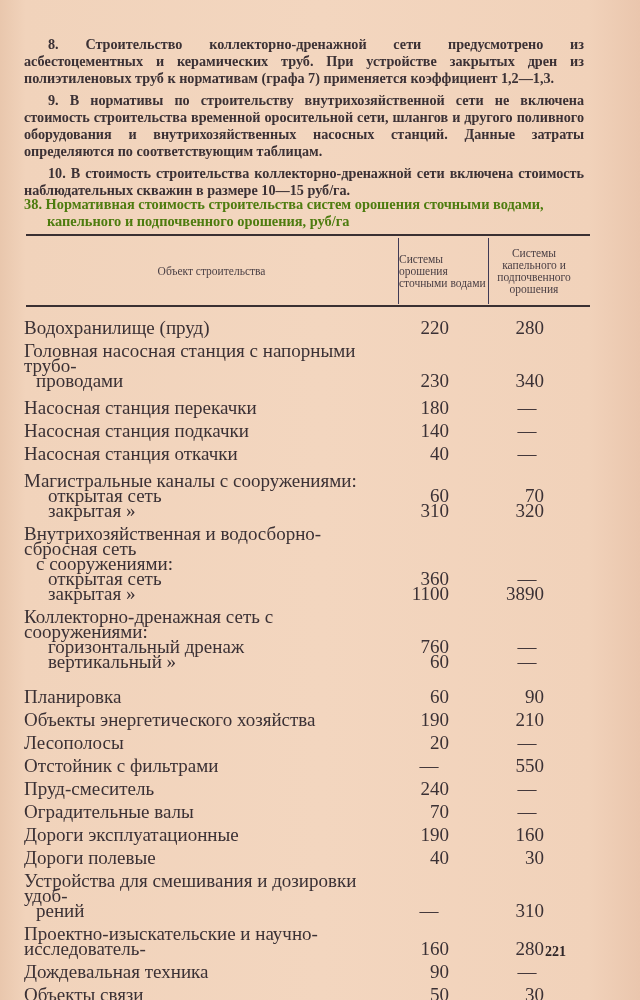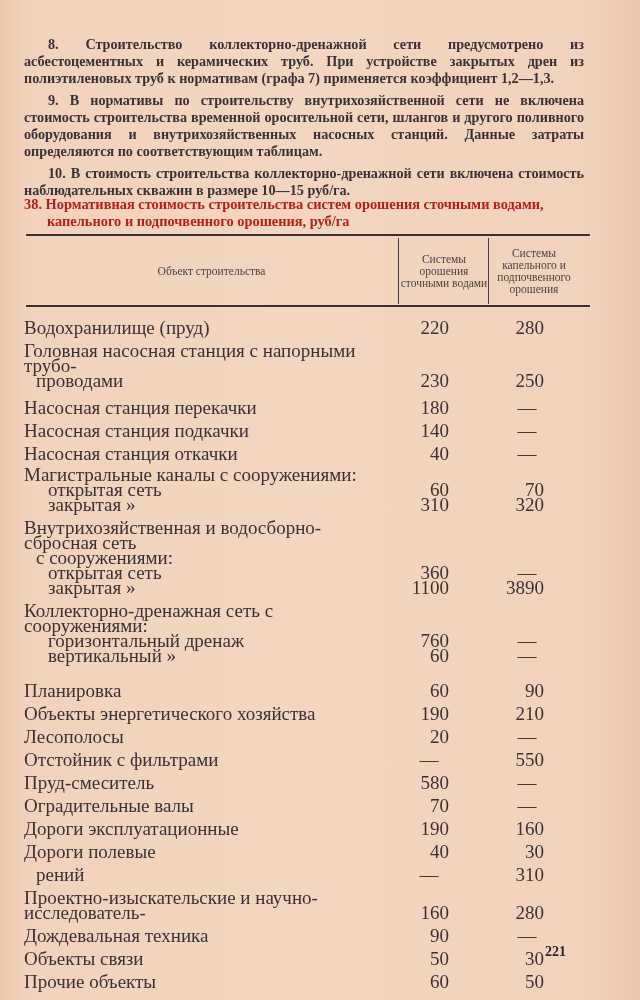--- a/index.html
+++ b/index.html
@@ -5,26 +5,26 @@
   html, body { margin:0; padding:0; }
   body {
     width:640px; height:1000px; overflow:hidden;
     background: linear-gradient(90deg, #e9c7ad 0%, #f1d3bb 4%, #f3d6bf 50%, #f1d2ba 92%, #eac6ad 100%);
     font-family: "Liberation Serif", "DejaVu Serif", serif;
     color:#3a3032;
     position:relative;
   }
   .notes { position:absolute; left:24px; top:36px; width:560px; font-size:14.2px; line-height:17px; font-weight:bold; color:#3b3135; }
   .notes p { margin:0 0 5px 0; text-indent:24px; text-align:justify; }
-  .title { position:absolute; left:24px; top:196px; width:566px; font-size:14.4px; line-height:17px; font-weight:bold; color:#b91c1c; }
+  .title { position:absolute; left:24px; top:196px; width:566px; font-size:14.4px; line-height:17px; font-weight:bold; color:#4d7c0f; }
   .title .l2 { padding-left:23px; display:block; }
   .rule { position:absolute; left:26px; width:564px; background:#3a3032; }
   .hdr { position:absolute; top:238px; left:26px; width:564px; height:66px; font-size:11.5px; line-height:12px; color:#4a3f44; }
   .hdr .c0 { position:absolute; left:0; top:0; width:371px; height:66px; display:flex; align-items:center; justify-content:center; }
-  .hdr .c1 { position:absolute; left:372px; top:0; width:90px; height:66px; border-left:1.5px solid #3f3a55; display:flex; align-items:center; justify-content:center; text-align:center; }
+  .hdr .c1 { position:absolute; left:372px; top:0; width:90px; height:66px; border-left:1.5px solid #3f3a55; display:flex; align-items:center; justify-content:center; text-align:left; }
   .hdr .c2 { position:absolute; left:462px; top:0; width:90px; height:66px; border-left:1.5px solid #3f3a55; display:flex; align-items:center; justify-content:center; text-align:center; }
   .tbl { position:absolute; left:24px; top:320px; width:570px; font-size:19px; color:#3b3135; }
   .row { position:relative; }
   .row .name { width:370px; line-height:15px; }
   .row .cont { padding-left:12px; }
   .row .sub { padding-left:24px; }
   .row .v1 { position:absolute; right:145px; width:60px; text-align:right; bottom:0; line-height:15px; }
   .row .v2 { position:absolute; right:50px; width:60px; text-align:right; bottom:0; line-height:15px; }
   .pagenum { position:absolute; left:545px; top:944px; font-size:14px; font-weight:bold; color:#2f2628; }
 </style>
@@ -57,21 +57,21 @@
       </div>
       <div class="v1">220</div>
       <div class="v2">280</div>
     </div>
     <div class="row" style="margin-top: 8px;">
       <div class="name">
         <div>Головная насосная станция с напорными трубо-</div>
         <div class="cont">проводами</div>
       </div>
       <div class="v1">230</div>
-      <div class="v2">250</div>
+      <div class="v2">340</div>
     </div>
     <div class="row" style="margin-top: 12px;">
       <div class="name">
         <div>Насосная станция перекачки</div>
       </div>
       <div class="v1">180</div>
       <div class="v2" style="text-align: center; width: 30px; right: 52px;">—</div>
     </div>
     <div class="row" style="margin-top: 8px;">
       <div class="name">
@@ -80,21 +80,21 @@
       <div class="v1">140</div>
       <div class="v2" style="text-align: center; width: 30px; right: 52px;">—</div>
     </div>
     <div class="row" style="margin-top: 8px;">
       <div class="name">
         <div>Насосная станция откачки</div>
       </div>
       <div class="v1">40</div>
       <div class="v2" style="text-align: center; width: 30px; right: 52px;">—</div>
     </div>
-    <div class="row" style="margin-top: 6px;">
+    <div class="row" style="margin-top: 12px;">
       <div class="name">
         <div>Магистральные каналы с сооружениями:</div>
       </div>
       <div class="v1"></div>
       <div class="v2"></div>
     </div>
     <div class="row" style="margin-top: 0px;">
       <div class="name">
         <div class="sub">открытая сеть</div>
       </div>
@@ -176,21 +176,21 @@
       <div class="name">
         <div>Отстойник с фильтрами</div>
       </div>
       <div class="v1" style="text-align: center; width: 30px; right: 150px;">—</div>
       <div class="v2">550</div>
     </div>
     <div class="row" style="margin-top: 8px;">
       <div class="name">
         <div>Пруд-смеситель</div>
       </div>
-      <div class="v1">580</div>
+      <div class="v1">240</div>
       <div class="v2" style="text-align: center; width: 30px; right: 52px;">—</div>
     </div>
     <div class="row" style="margin-top: 8px;">
       <div class="name">
         <div>Оградительные валы</div>
       </div>
       <div class="v1">70</div>
       <div class="v2" style="text-align: center; width: 30px; right: 52px;">—</div>
     </div>
     <div class="row" style="margin-top: 8px;">
@@ -202,20 +202,21 @@
     </div>
     <div class="row" style="margin-top: 8px;">
       <div class="name">
         <div>Дороги полевые</div>
       </div>
       <div class="v1">40</div>
       <div class="v2">30</div>
     </div>
     <div class="row" style="margin-top: 8px;">
       <div class="name">
+        <div>Устройства для смешивания и дозировки удоб-</div>
         <div class="cont">рений</div>
       </div>
       <div class="v1" style="text-align: center; width: 30px; right: 150px;">—</div>
       <div class="v2">310</div>
     </div>
     <div class="row" style="margin-top: 8px;">
       <div class="name">
         <div>Проектно-изыскательские и научно-исследователь-</div>
       </div>
       <div class="v1">160</div>

